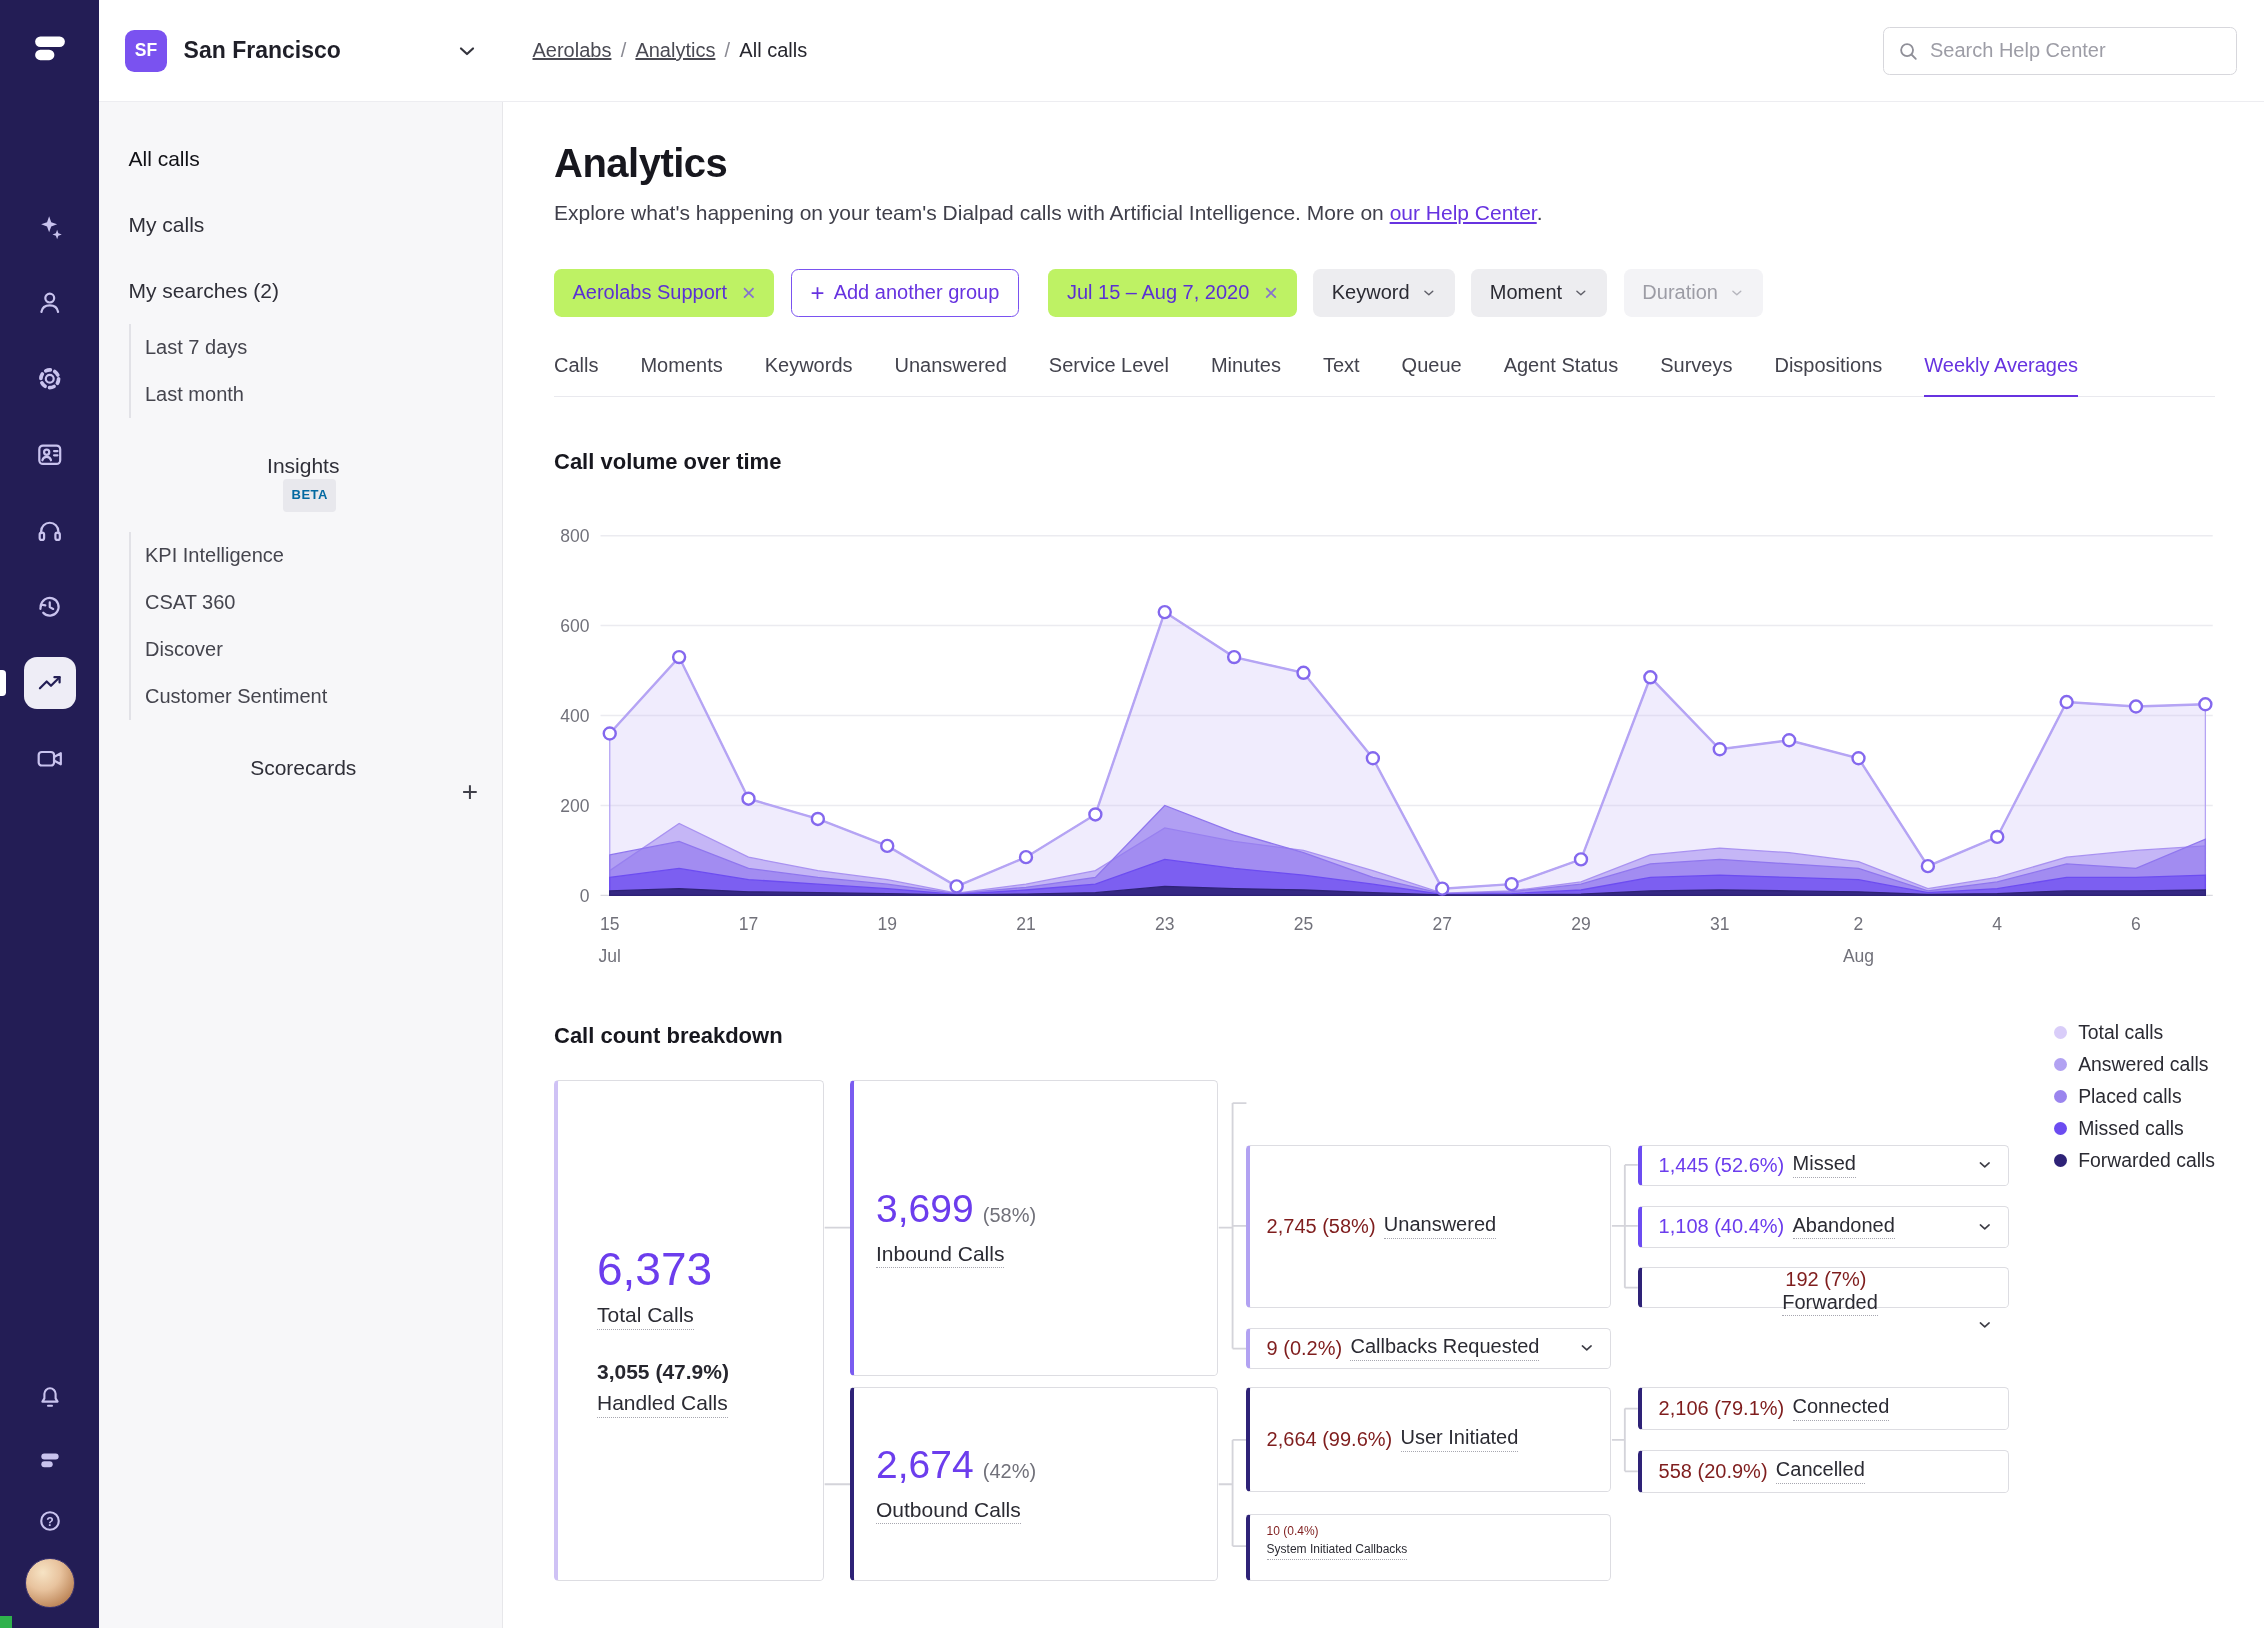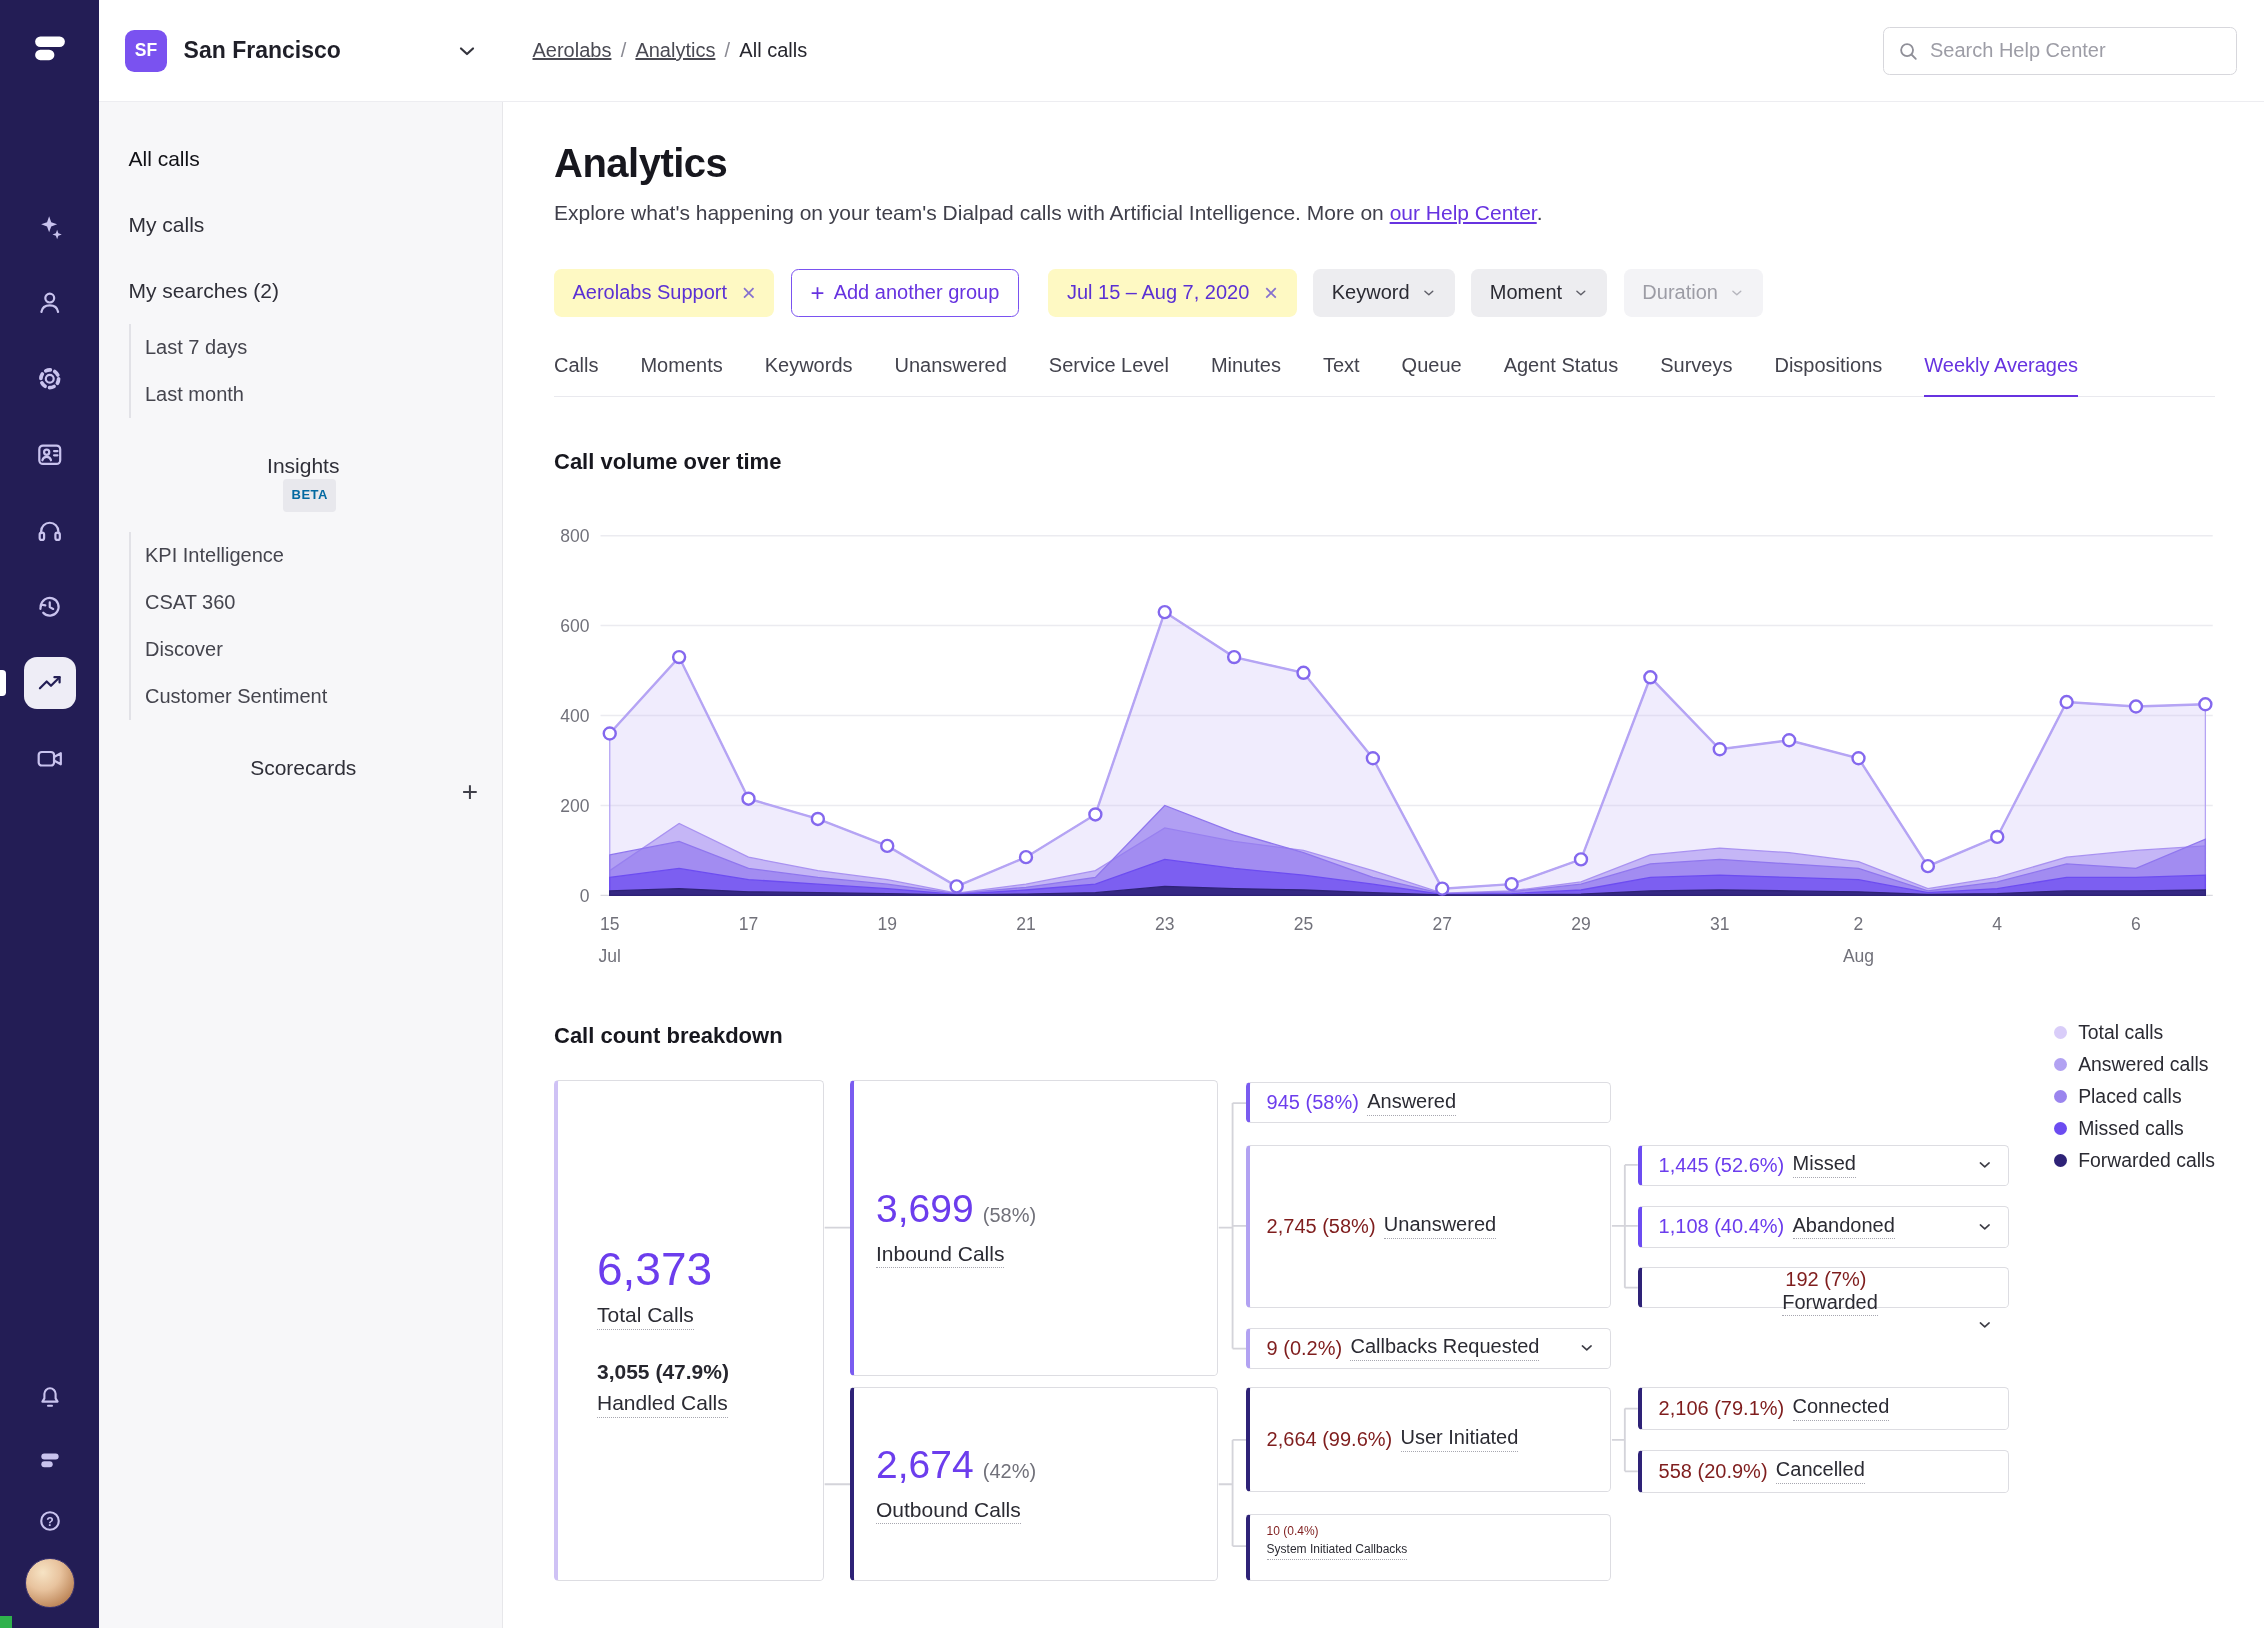--- a/index.html
+++ b/index.html
@@ -61,21 +61,21 @@
   .plus { margin-left: auto; font-size: 28px; color: #3f3f49; line-height: 22px; }
 
   
   .main { flex: 1; padding: 0 50px 0 51px; background: #fff; min-width: 0; }
   .page-title { margin-top: 39px; font-size: 40px; font-weight: bold; color: #17171e; letter-spacing: -0.5px; }
   .page-desc { margin-top: 14.8px; font-size: 21px; color: #3f3f4a; }
   .page-desc a { color: #6733e0; text-decoration: underline; cursor: pointer; }
 
   .chips { margin-top: 44px; display: flex; align-items: center; gap: 16.6px; }
   .chip { height: 48px; display: inline-flex; align-items: center; border-radius: 7.4px; font-size: 20px; padding: 0 18.5px; cursor: pointer; white-space: nowrap; }
-  .chip.removable { background: #fef9c3; color: #5a30d4; }
+  .chip.removable { background: #bef264; color: #5a30d4; }
   .chip .x { margin-left: 14.8px; font-size: 24px; color: #8671cf; line-height: 18.5px; }
   .chip.add { background: #fff; border: 1.8px solid #7a52f0; color: #6733e0; margin-right: 13px; }
   .chip.add .plus-glyph { font-size: 24px; margin-right: 9.2px; line-height: 18.5px; }
   .chip.dropdown { background: #ededf0; color: #2b2b33; }
   .chip.dropdown_disabled { background: #f3f3f6; color: #9c9ca5; }
   .chip .caret { margin-left: 11px; display: flex; }
   .chip .caret svg { stroke: #5f5f68; fill: none; stroke-width: 2.2; stroke-linecap: round; stroke-linejoin: round; }
   .chip.dropdown_disabled .caret svg { stroke: #b5b5bd; }
 
   .tabs { margin-top: 37px; display: flex; gap: 42px; border-bottom: 1.8px solid #e9e9ee; }
@@ -450,24 +450,20 @@
             </div>
 
             <div class="fnode n-outbound">
               <div class="b-row">
                   <span class="b-num">2,674</span>
                   <span class="b-pct">(42%)</span>
                 </div>
               <div class="b-lbl lbl">Outbound Calls</div>
             </div>
 
-            <div class="fnode small n-answered">
-              <span class="num purple">945 (58%)</span>
-              <span class="lbl">Answered</span>
-            </div>
 
             <div class="fnode small n-unanswered">
               <span class="num dark">2,745 (58%)</span>
               <span class="lbl">Unanswered</span>
             </div>
 
             <div class="fnode small n-callbacks">
               <span class="num dark">9 (0.2%)</span>
               <span class="lbl">Callbacks Requested</span>
               <span class="chev">

